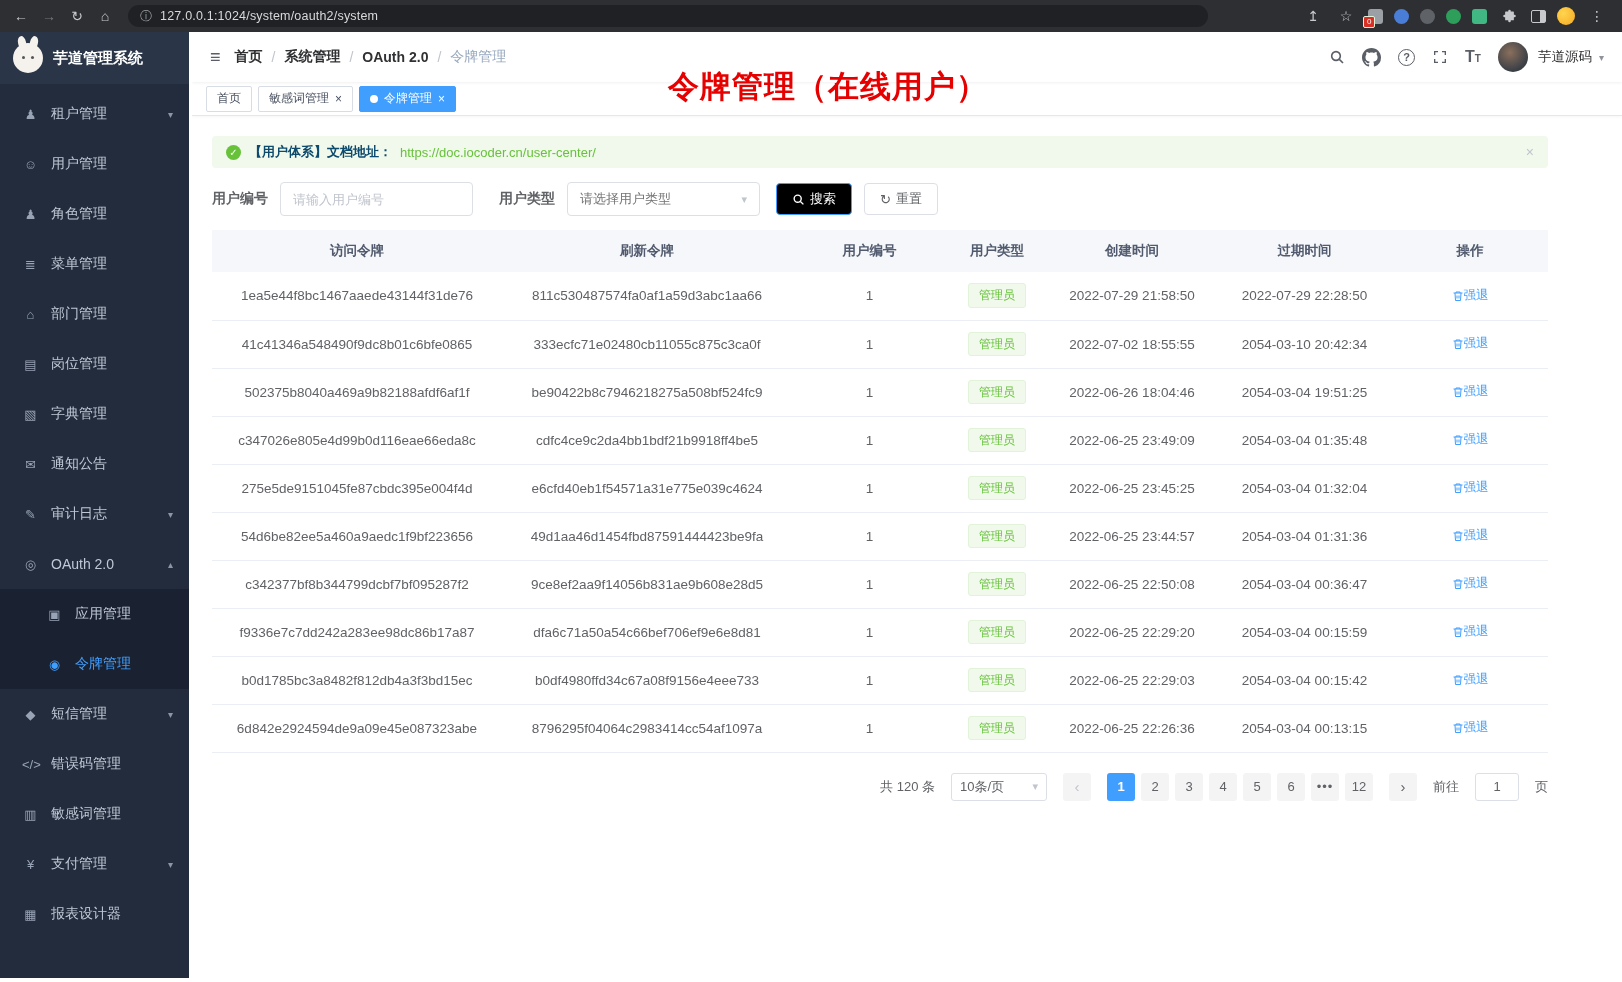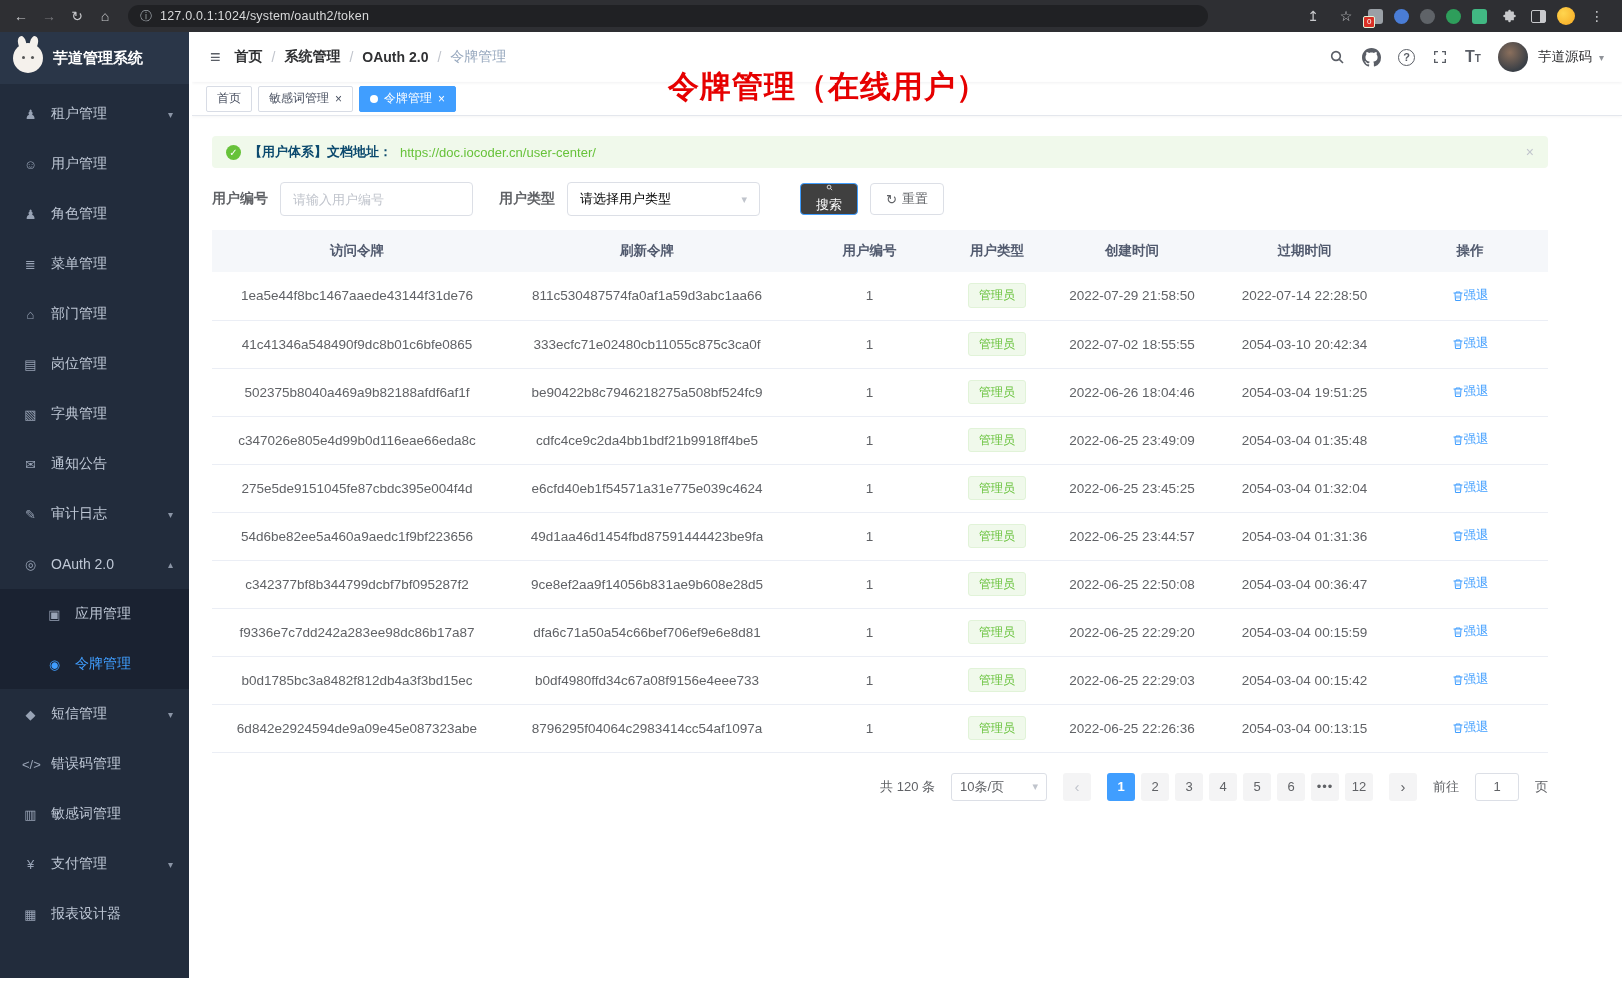--- a/index.html
+++ b/index.html
@@ -74,24 +74,24 @@
   .alert-text{color:#0c4a6e;font-size:13px;font-weight:600;}
   .alert-link{color:#67c23a;font-size:13px;text-decoration:none;cursor:pointer;}
   .alert-close{position:absolute;right:14px;color:#c0c4cc;font-size:14px;cursor:pointer;}
 
   .filter-row{display:flex;align-items:center;margin-top:14px;gap:12px;font-size:14px;}
   .f-label{font-weight:700;color:#606266;}
   .ml16{margin-left:14px;}
   .f-input,.f-select{width:193px;height:32px;border:1px solid #dcdfe6;border-radius:4px;padding:16px 12px;font-size:13px;color:#606266;background:#fff;font-family:inherit;}
   .f-input::placeholder{color:#c0c4cc;}
   .f-select{display:flex;align-items:center;justify-content:space-between;cursor:pointer;}
-  .f-select .ph{color:#000000;}
+  .f-select .ph{color:#737373;}
   .sel-caret{color:#c0c4cc;font-size:11px;}
   .btn{height:32px;display:inline-flex;align-items:center;gap:5px;padding:0 15px;border-radius:4px;border:1px solid #dcdfe6;background:#fff;color:#606266;font-size:13px;cursor:pointer;font-family:inherit;}
-  .btn.primary{background:#404040;border-color:#409eff;color:#fff;margin-left:28px;flex-direction:column;}
+  .btn.primary{background:#000000;border-color:#409eff;color:#fff;margin-left:4px;}
 
   .data-table{width:100%;border-collapse:collapse;table-layout:fixed;margin-top:14px;}
   .data-table th{height:42px;background:#f5f7fa;color:#515a6e;font-size:13.5px;font-weight:700;text-align:center;}
   .data-table td{height:48px;border-bottom:1px solid #ebeef5;color:#606266;font-size:13.5px;text-align:center;overflow:hidden;white-space:nowrap;}
   .badge{display:inline-block;padding:3px 10px;background:#f0f9eb;border:1px solid #e1f3d8;color:#67c23a;font-size:12px;border-radius:3px;line-height:1.4;}
   .action-link{color:#409eff;font-size:12.5px;display:inline-flex;align-items:center;gap:0;cursor:pointer;text-decoration:none;}
 
   .pager{display:flex;align-items:center;justify-content:flex-end;gap:16px;margin-top:20px;font-size:13px;color:#606266;}
   .psize{width:96px;height:28px;border:1px solid #dcdfe6;border-radius:3px;display:flex;align-items:center;justify-content:space-between;padding:0 8px;background:#fff;cursor:pointer;}
   .page-list{display:inline-flex;gap:6px;}
@@ -107,21 +107,21 @@
 </head>
 <body>
 
 <div class="browser-bar">
   <span class="nav-ico">←</span>
   <span class="nav-ico dim">→</span>
   <span class="nav-ico">↻</span>
   <span class="nav-ico">⌂</span>
   <div class="url-bar">
     <span class="info-ico">ⓘ</span>
-    <span class="url-text">127.0.0.1:1024/system/oauth2/token</span>
+    <span class="url-text">127.0.0.1:1024/system/oauth2/system</span>
   </div>
   <div class="browser-right">
     <span class="nav-ico">↥</span>
     <span class="nav-ico">☆</span>
     <span class="ext ext-grid">
         <i class="badge">0</i>
       </span>
     <span class="ext dot blue"></span>
     <span class="ext dot dark"></span>
     <span class="ext dot green"></span>
@@ -340,21 +340,21 @@
           <th>操作</th>
         </tr>
       </thead>
       <tbody>
           <tr class="t-row">
     <td>1ea5e44f8bc1467aaede43144f31de76</td>
     <td>811c530487574fa0af1a59d3abc1aa66</td>
     <td>1</td>
     <td><span class="badge">管理员</span></td>
     <td>2022-07-29 21:58:50</td>
-    <td>2022-07-14 22:28:50</td>
+    <td>2022-07-29 22:28:50</td>
     <td>
       <a class="action-link">
         <svg width="12" height="12" viewBox="0 0 24 24" fill="none" stroke="currentColor" stroke-width="2">
                   <path d="M3 6h18M8 6V4h8v2M6 6l1 15h10l1-15M10 11v6M14 11v6"></path>
                 </svg>
         <span>强退</span>
       </a>
     </td>
   </tr>
           <tr class="t-row">

